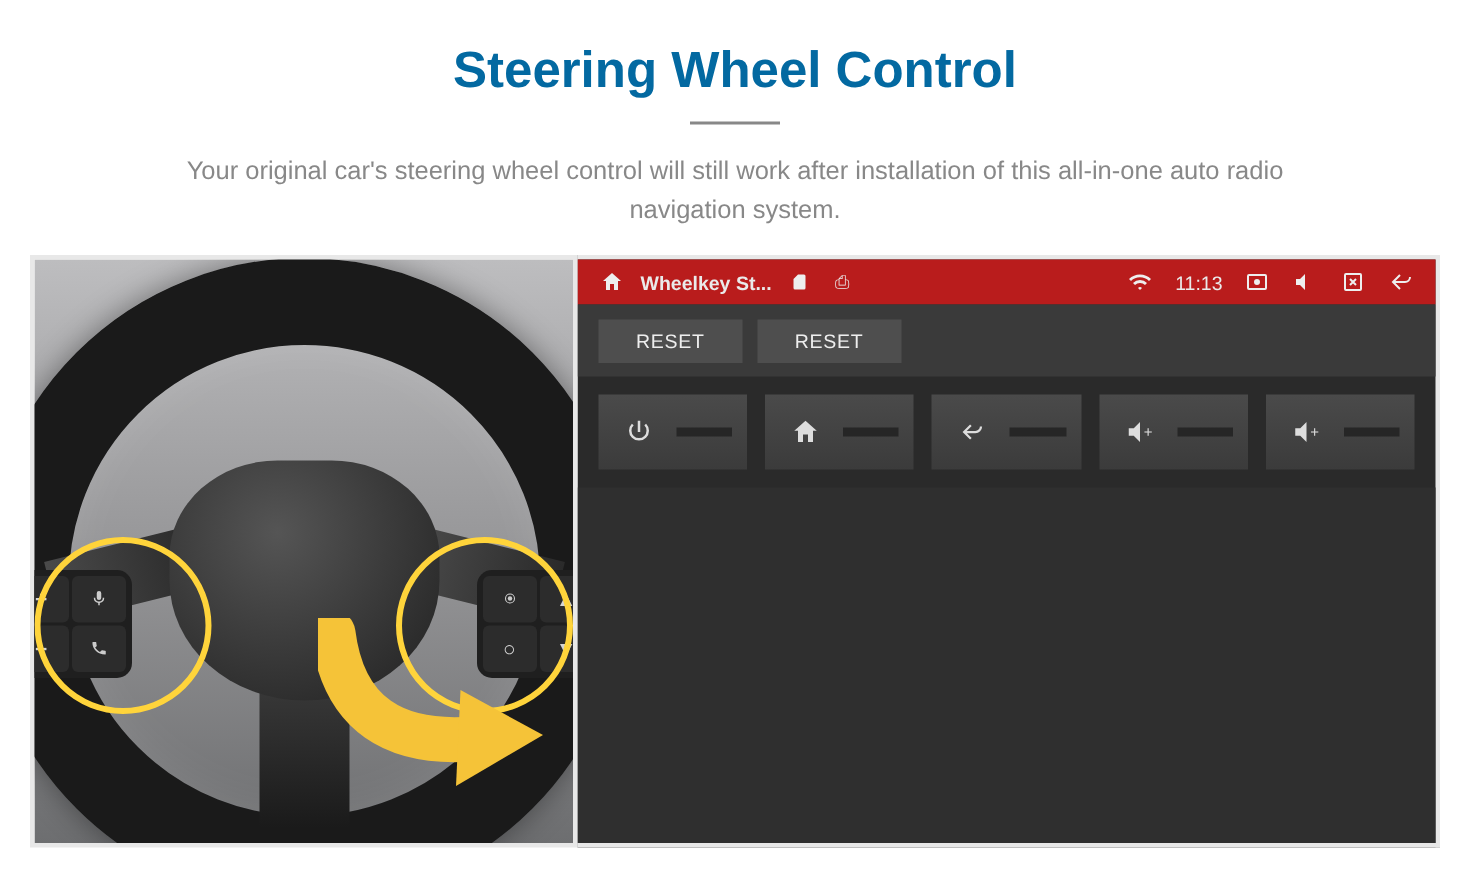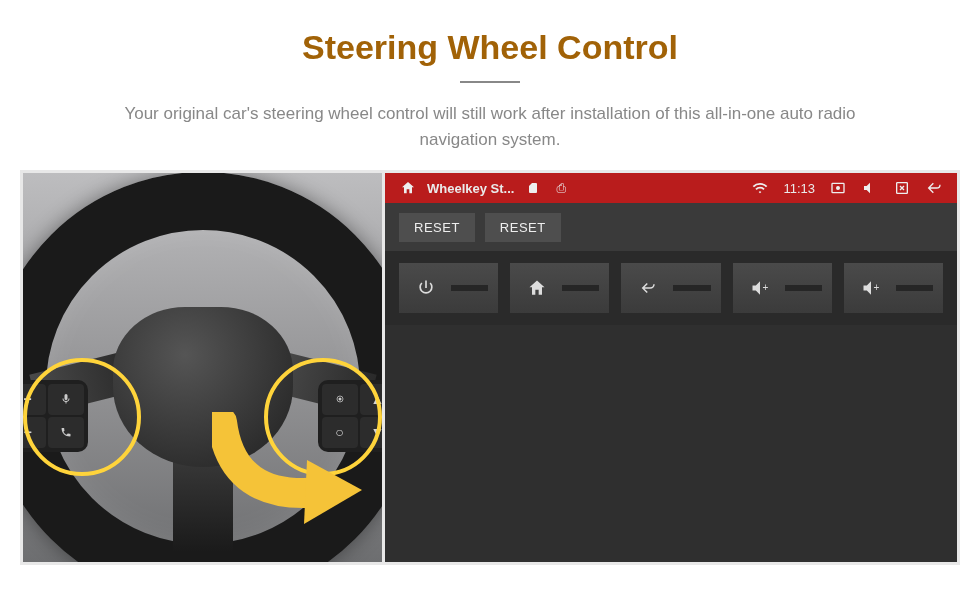--- a/index.html
+++ b/index.html
@@ -10,21 +10,21 @@
       background: #fff;
       overflow: hidden;
     }
     .header-section {
       text-align: center;
       padding: 28px 40px 18px;
     }
     .title {
       font-size: 34px;
       font-weight: 700;
-      color: #a16207;
+      color: #0369a1;
       margin-bottom: 14px;
     }
     .title-divider {
       width: 60px;
       height: 2px;
       background: #888;
       margin: 0 auto 18px;
     }
     .subtitle {
       font-size: 17px;
@@ -153,21 +153,21 @@
       align-items: center;
       padding: 0 14px;
       gap: 10px;
       color: #d8d8d8;
       font-size: 14px;
     }
     .instruction { flex: 1; text-align: center; }
     .act-btn {
       background: #4e4e4e;
       color: #eee;
-      padding: 7px 15px;
+      padding: 7px 25px;
       font-size: 13px;
       letter-spacing: 0.5px;
       border: none;
       cursor: pointer;
     }
     .mapping-row {
       display: flex;
       gap: 12px;
       padding: 12px 14px;
     }

